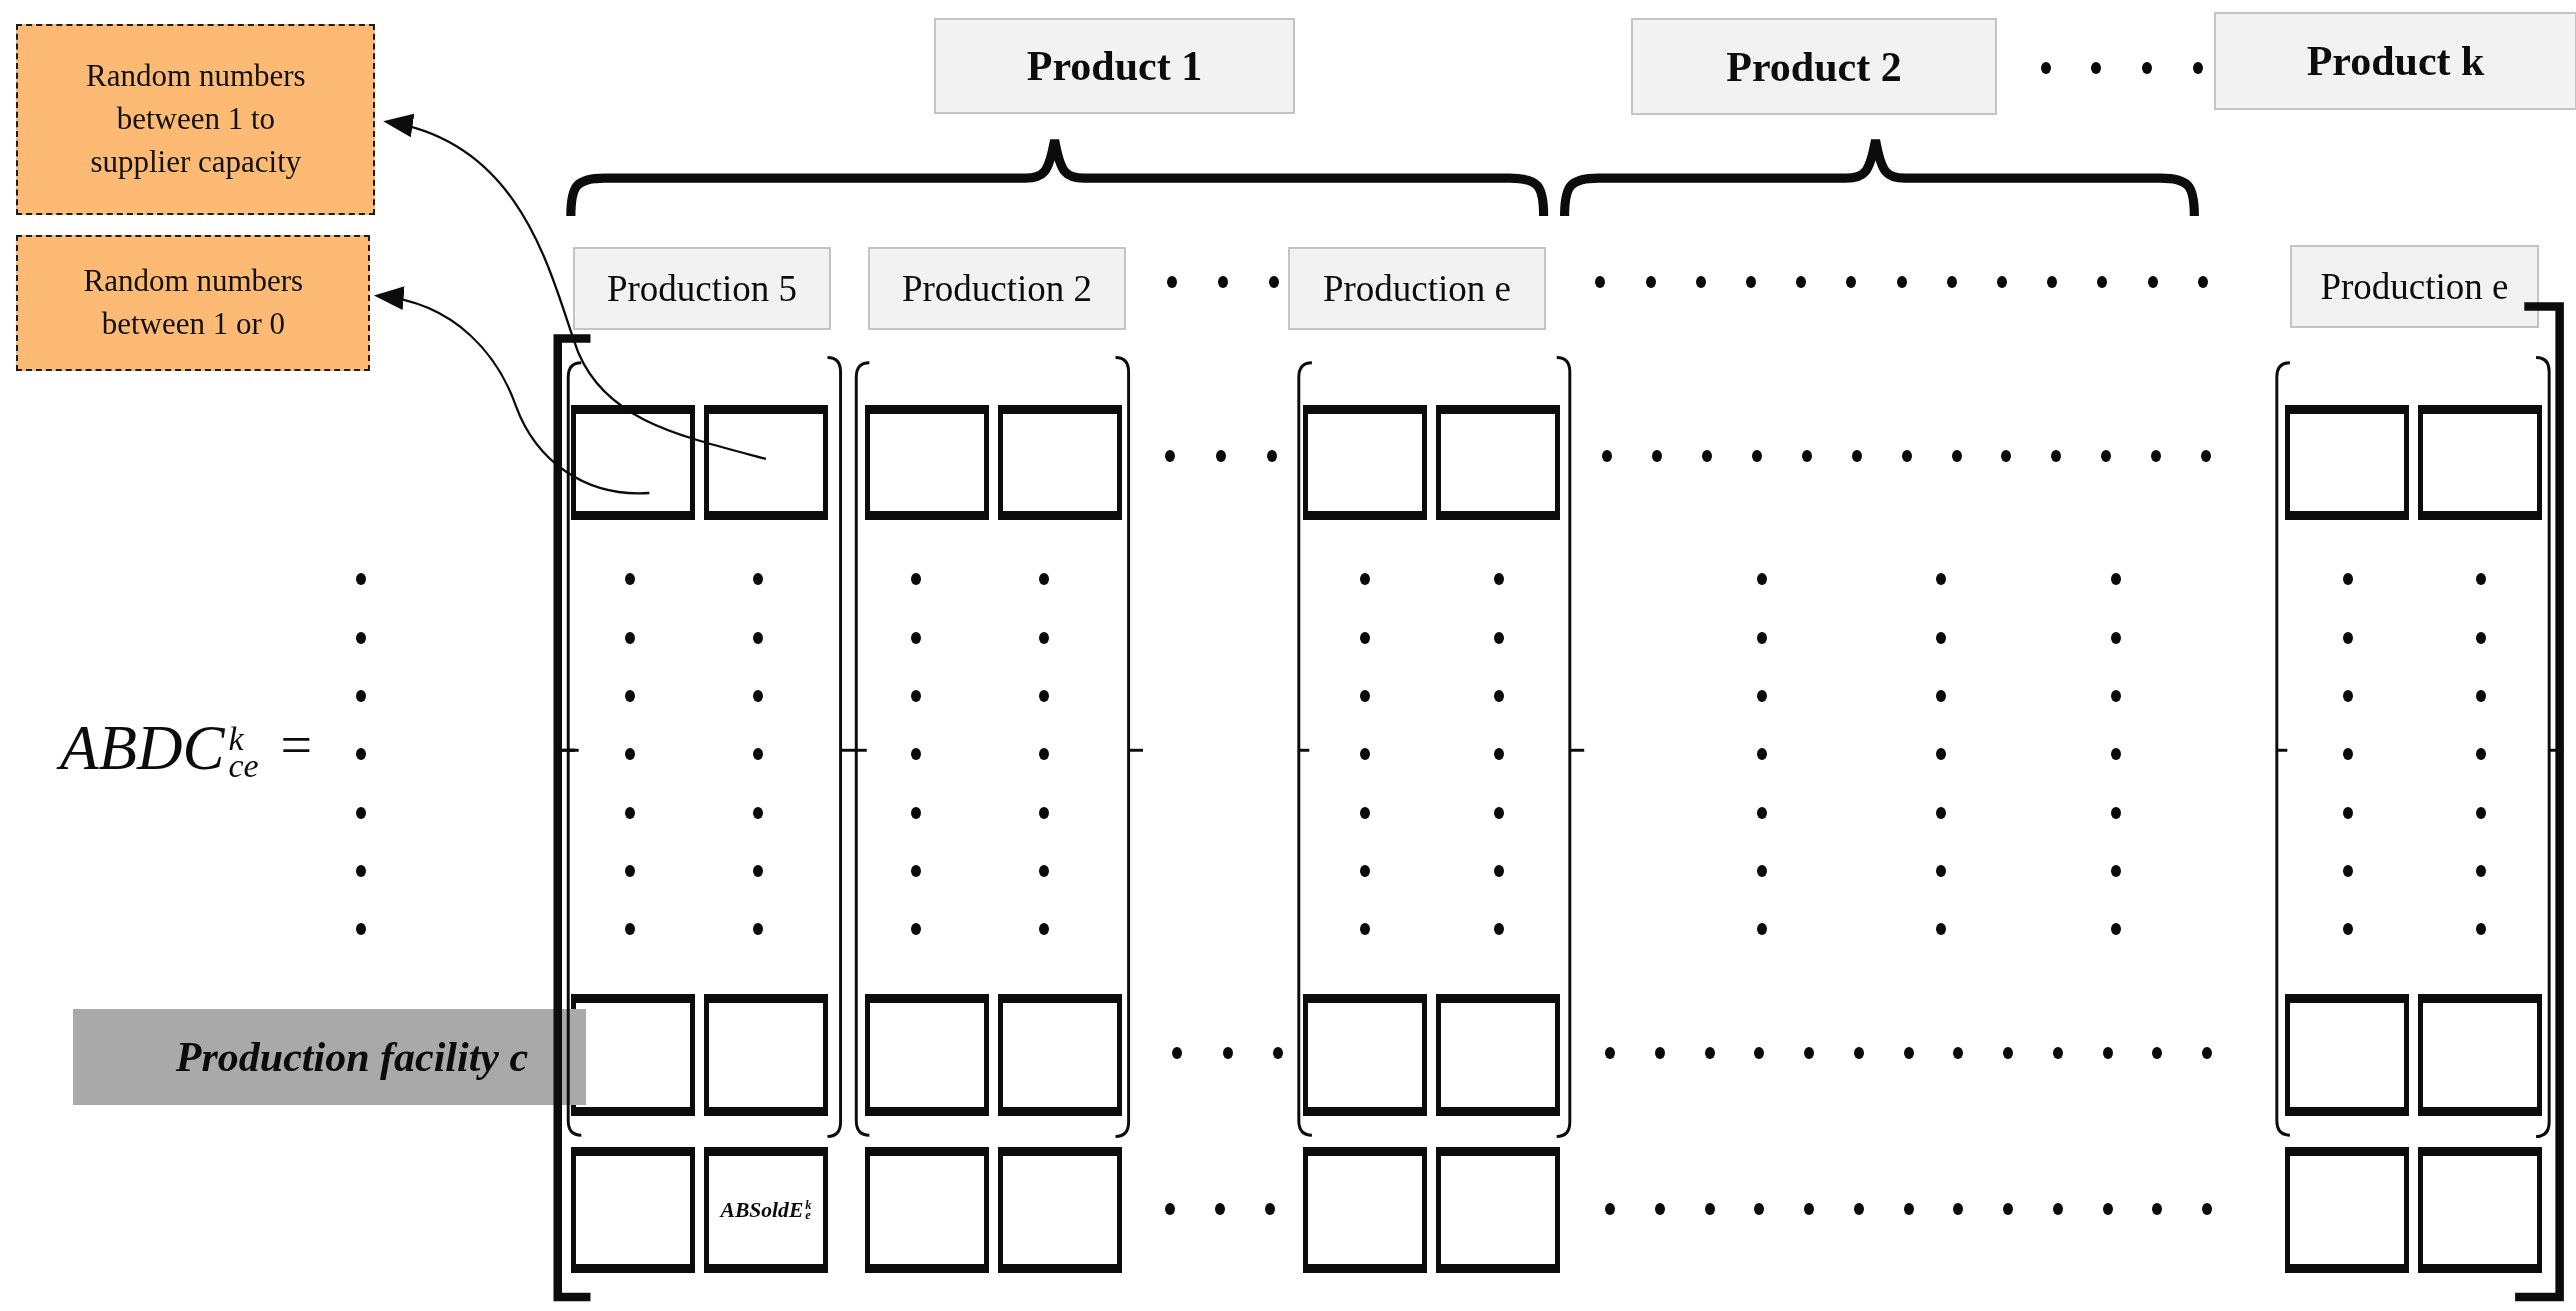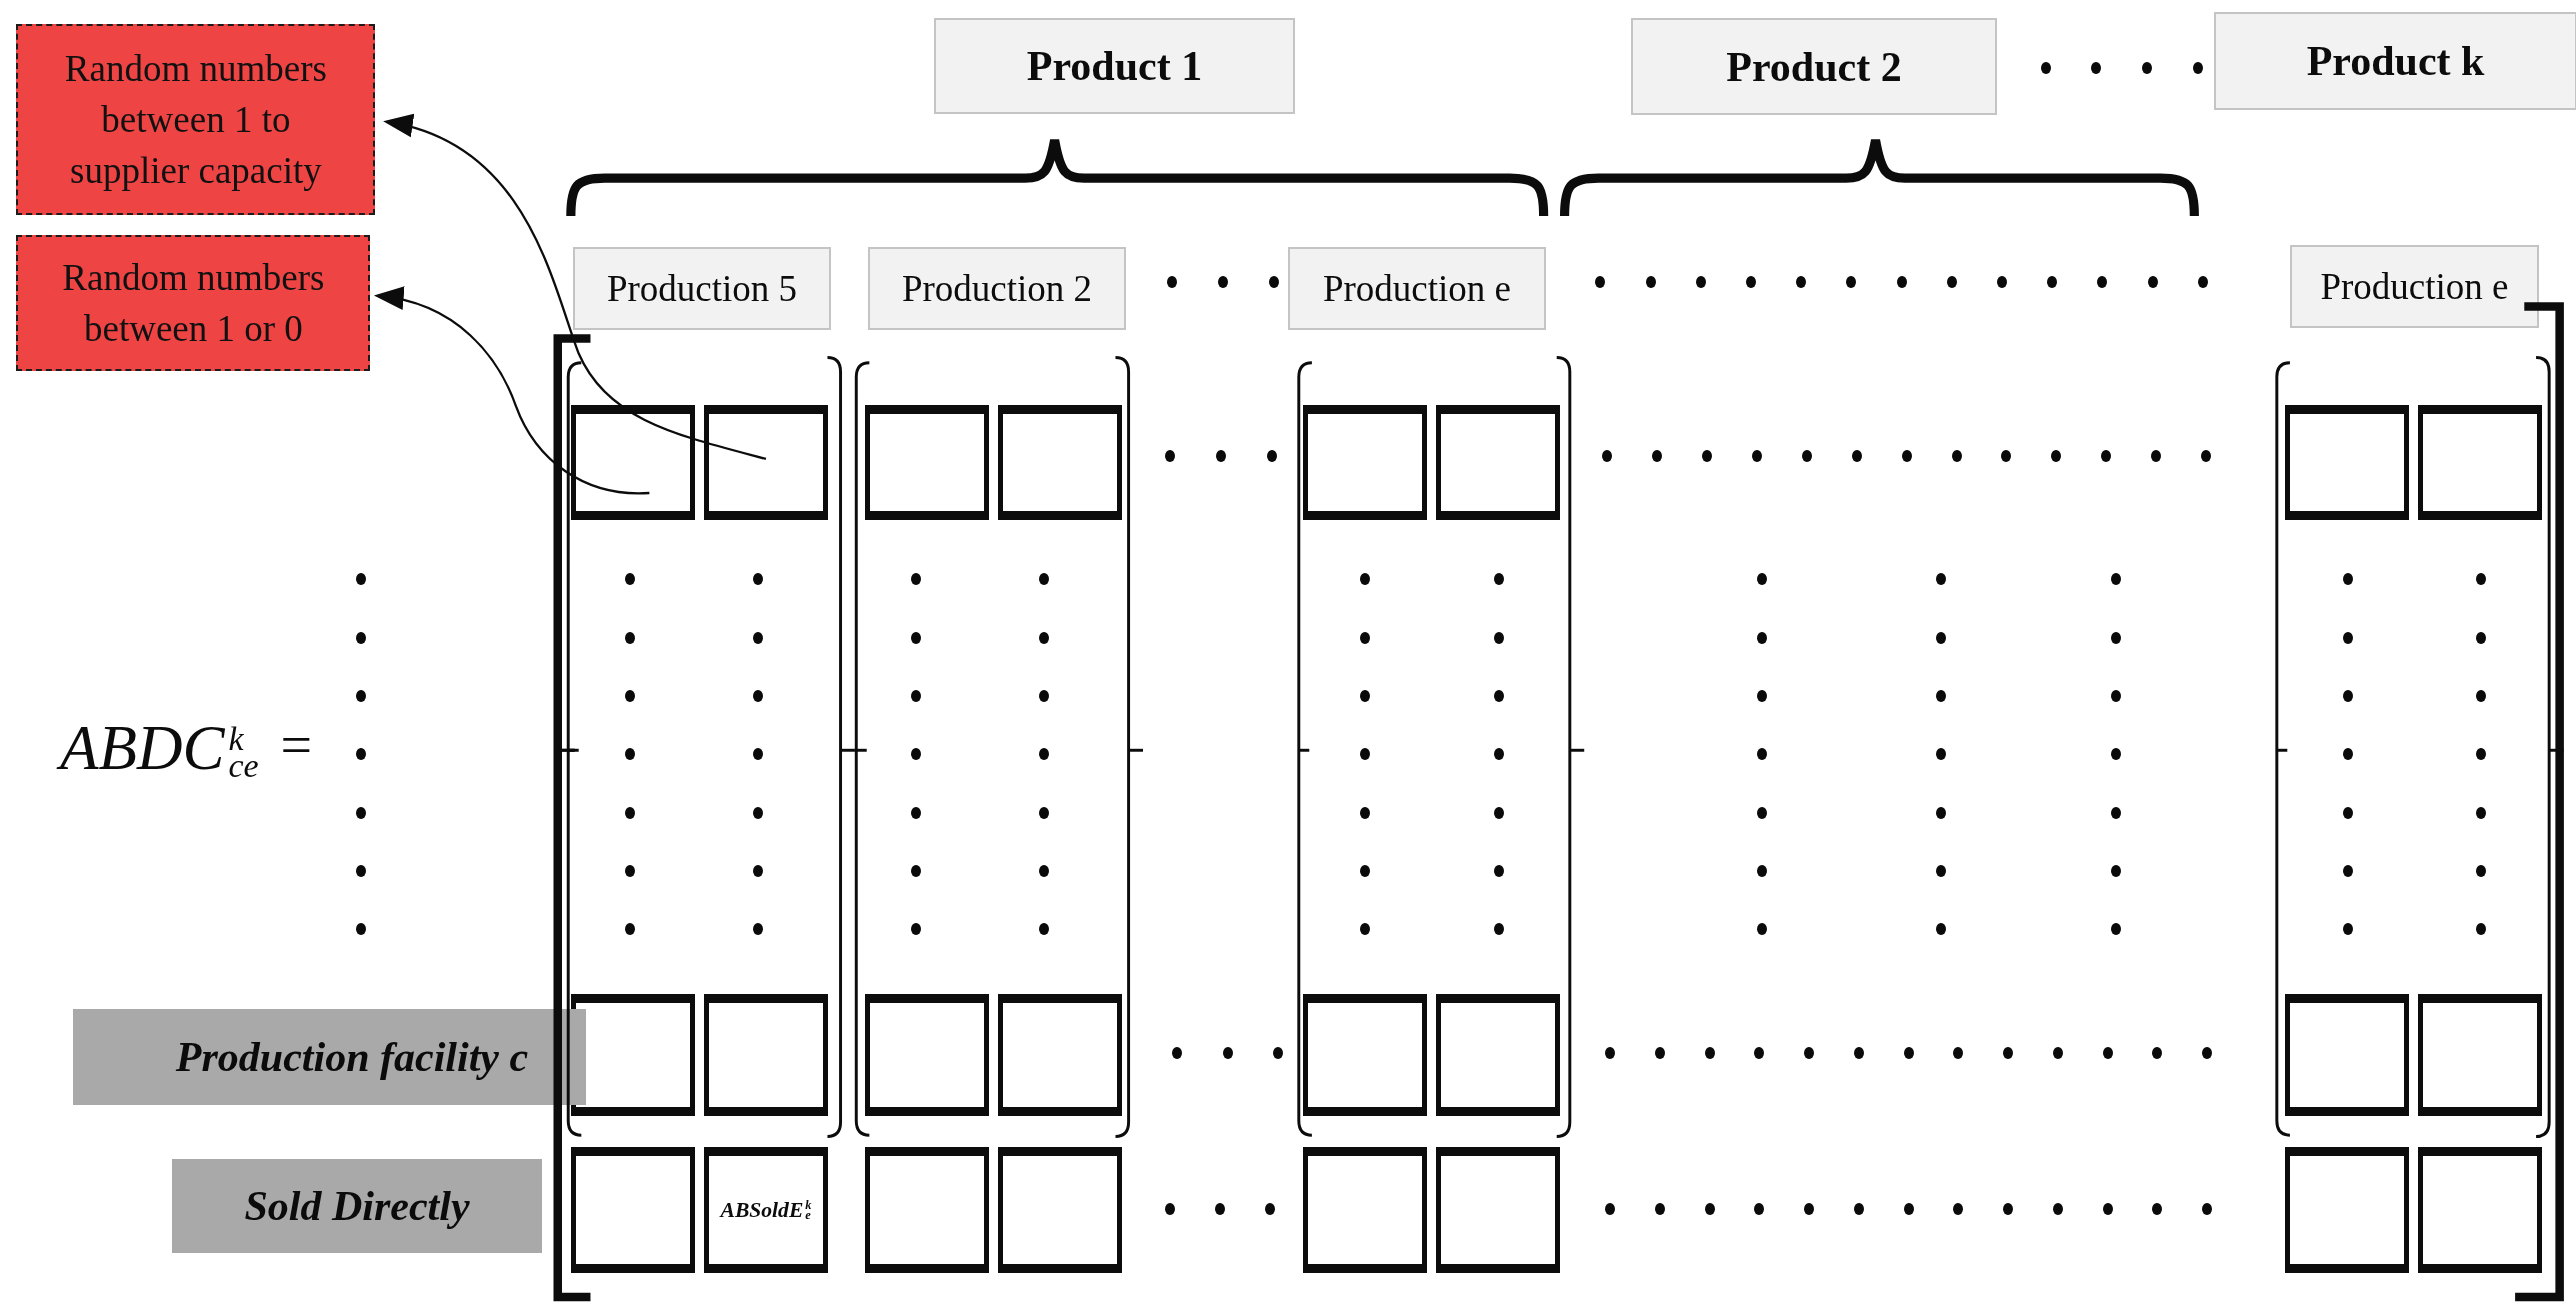--- a/index.html
+++ b/index.html
@@ -3,23 +3,23 @@
 <meta charset="utf-8">
 <style>
   html,body{margin:0;padding:0;background:#ffffff;}
   #canvas{
     position:relative;width:2576px;height:1312px;background:#ffffff;
     font-family:"Liberation Serif","DejaVu Serif",serif;color:#0c0c0c;overflow:hidden;
   }
   .abs{position:absolute;}
   
   .note{
-    background:#ef4444;border:2.6px dashed #1c1c1c;z-index:20;
+    background:#fdba74;border:2.6px dashed #1c1c1c;z-index:20;
     display:flex;flex-direction:column;justify-content:center;align-items:center;
-    text-align:right;font-size:37px;line-height:1.38;color:#111;
+    text-align:right;font-size:31px;line-height:1.38;color:#111;
   }
   
   .hdr{
     background:#f2f2f2;border:2px solid #c4c4c4;z-index:20;
     display:flex;align-items:center;justify-content:center;color:#0c0c0c;
   }
   .product{font-weight:bold;font-size:42px;}
   .production{font-size:37px;}
   
   .rowlabel{
@@ -87,23 +87,20 @@
     </div>
   <div class="abs hdr production" style="left:1288px;top:247px;width:254px;height:79px;">
       <span>Production e</span>
     </div>
   <div class="abs hdr production" style="left:2290px;top:245px;width:245px;height:79px;">
       <span>Production e</span>
     </div>
 
   <div class="abs rowlabel" style="left:73px;top:1009px;width:468px;height:96px;padding-left:45px;">
       <span>Production facility c</span>
-    </div>
-  <div class="abs rowlabel" style="left:172px;top:1159px;width:370px;height:94px;">
-      <span>Sold Directly</span>
     </div>
 
   <div class="abs formula" style="left:60px;top:712px;">
     <span>ABDC</span>
       <span class="ss">
         <span>k</span>
         <span>ce</span>
       </span>
       <span class="eq">=</span>
   </div>

